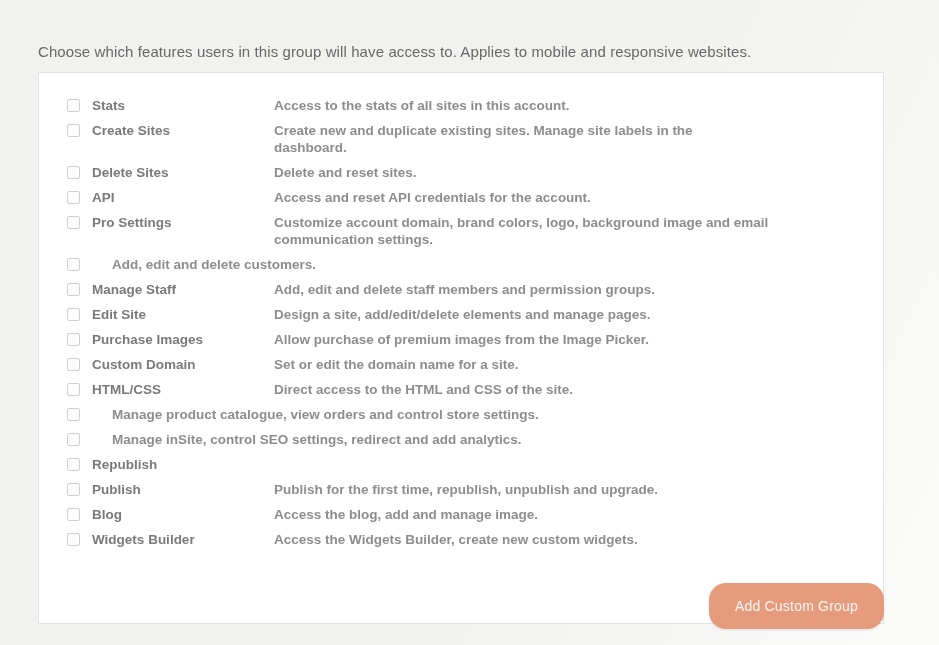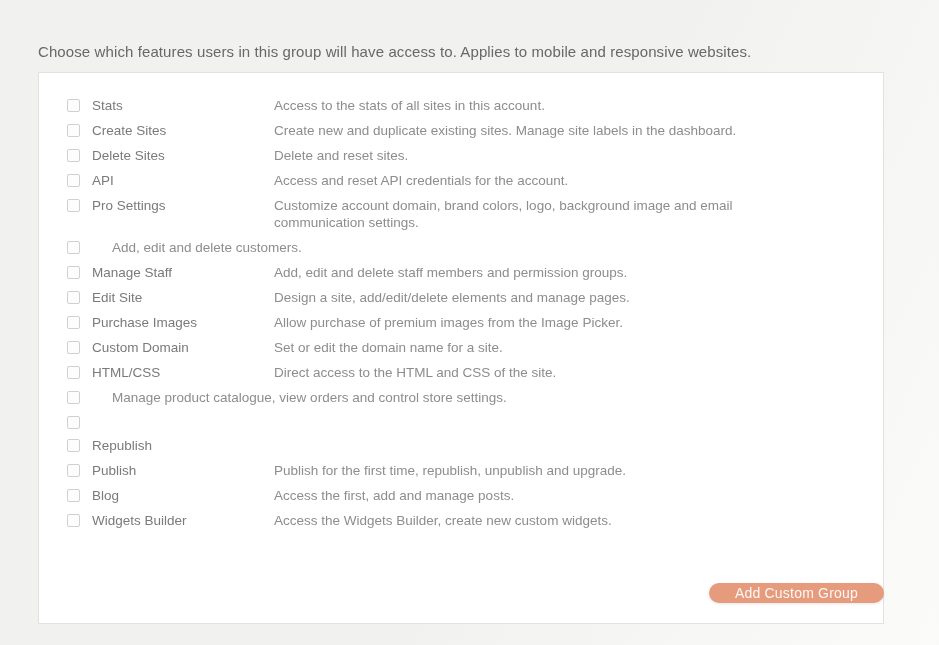--- a/index.html
+++ b/index.html
@@ -21,20 +21,21 @@
   .panel {
     position: absolute;
     left: 38px;
     top: 72px;
     width: 846px;
     height: 552px;
     background: #ffffff;
     border: 1px solid #e2e2e0;
     padding: 24px 20px 20px 28px;
     overflow: hidden;
+    font-weight: bold;
   }
   .feature-row {
     display: flex;
     align-items: flex-start;
     margin-bottom: 8px;
     line-height: 17px;
   }
   .checkbox {
     flex: 0 0 13px;
     width: 13px;
@@ -55,21 +56,21 @@
   .feature-desc {
     font-size: 13.5px;
     color: #8d8d8d;
     max-width: 495px;
     margin-left: 20px;
   }
   .add-group-btn {
     position: absolute;
     top: 583px;
     right: 55px;
-    height: 20px;
+    height: 46px;
     padding: 0 26px;
     border: none;
     border-radius: 17px;
     background: #e69b7d;
     color: rgba(255,255,255,0.92);
     font-family: "Liberation Sans", sans-serif;
     font-size: 14px;
     letter-spacing: 0.2px;
     box-shadow: 0 1px 3px rgba(0,0,0,0.10);
     cursor: pointer;
@@ -147,37 +148,38 @@
     <span class="feature-desc">Direct access to the HTML and CSS of the site.</span>
   </div>
 
   <div class="feature-row">
     <span class="checkbox"></span>
     <span class="feature-desc">Manage product catalogue, view orders and control store settings.</span>
   </div>
 
   <div class="feature-row">
     <span class="checkbox"></span>
+    <span class="feature-desc">Manage inSite, control SEO settings, redirect and add analytics.</span>
   </div>
 
   <div class="feature-row">
     <span class="checkbox"></span>
     <span class="feature-label">Republish</span>
   </div>
 
   <div class="feature-row">
     <span class="checkbox"></span>
     <span class="feature-label">Publish</span>
     <span class="feature-desc">Publish for the first time, republish, unpublish and upgrade.</span>
   </div>
 
   <div class="feature-row">
     <span class="checkbox"></span>
     <span class="feature-label">Blog</span>
-    <span class="feature-desc">Access the first, add and manage posts.</span>
+    <span class="feature-desc">Access the blog, add and manage image.</span>
   </div>
 
   <div class="feature-row">
     <span class="checkbox"></span>
     <span class="feature-label">Widgets Builder</span>
     <span class="feature-desc">Access the Widgets Builder, create new custom widgets.</span>
   </div>
 </div>
 </div>
 

